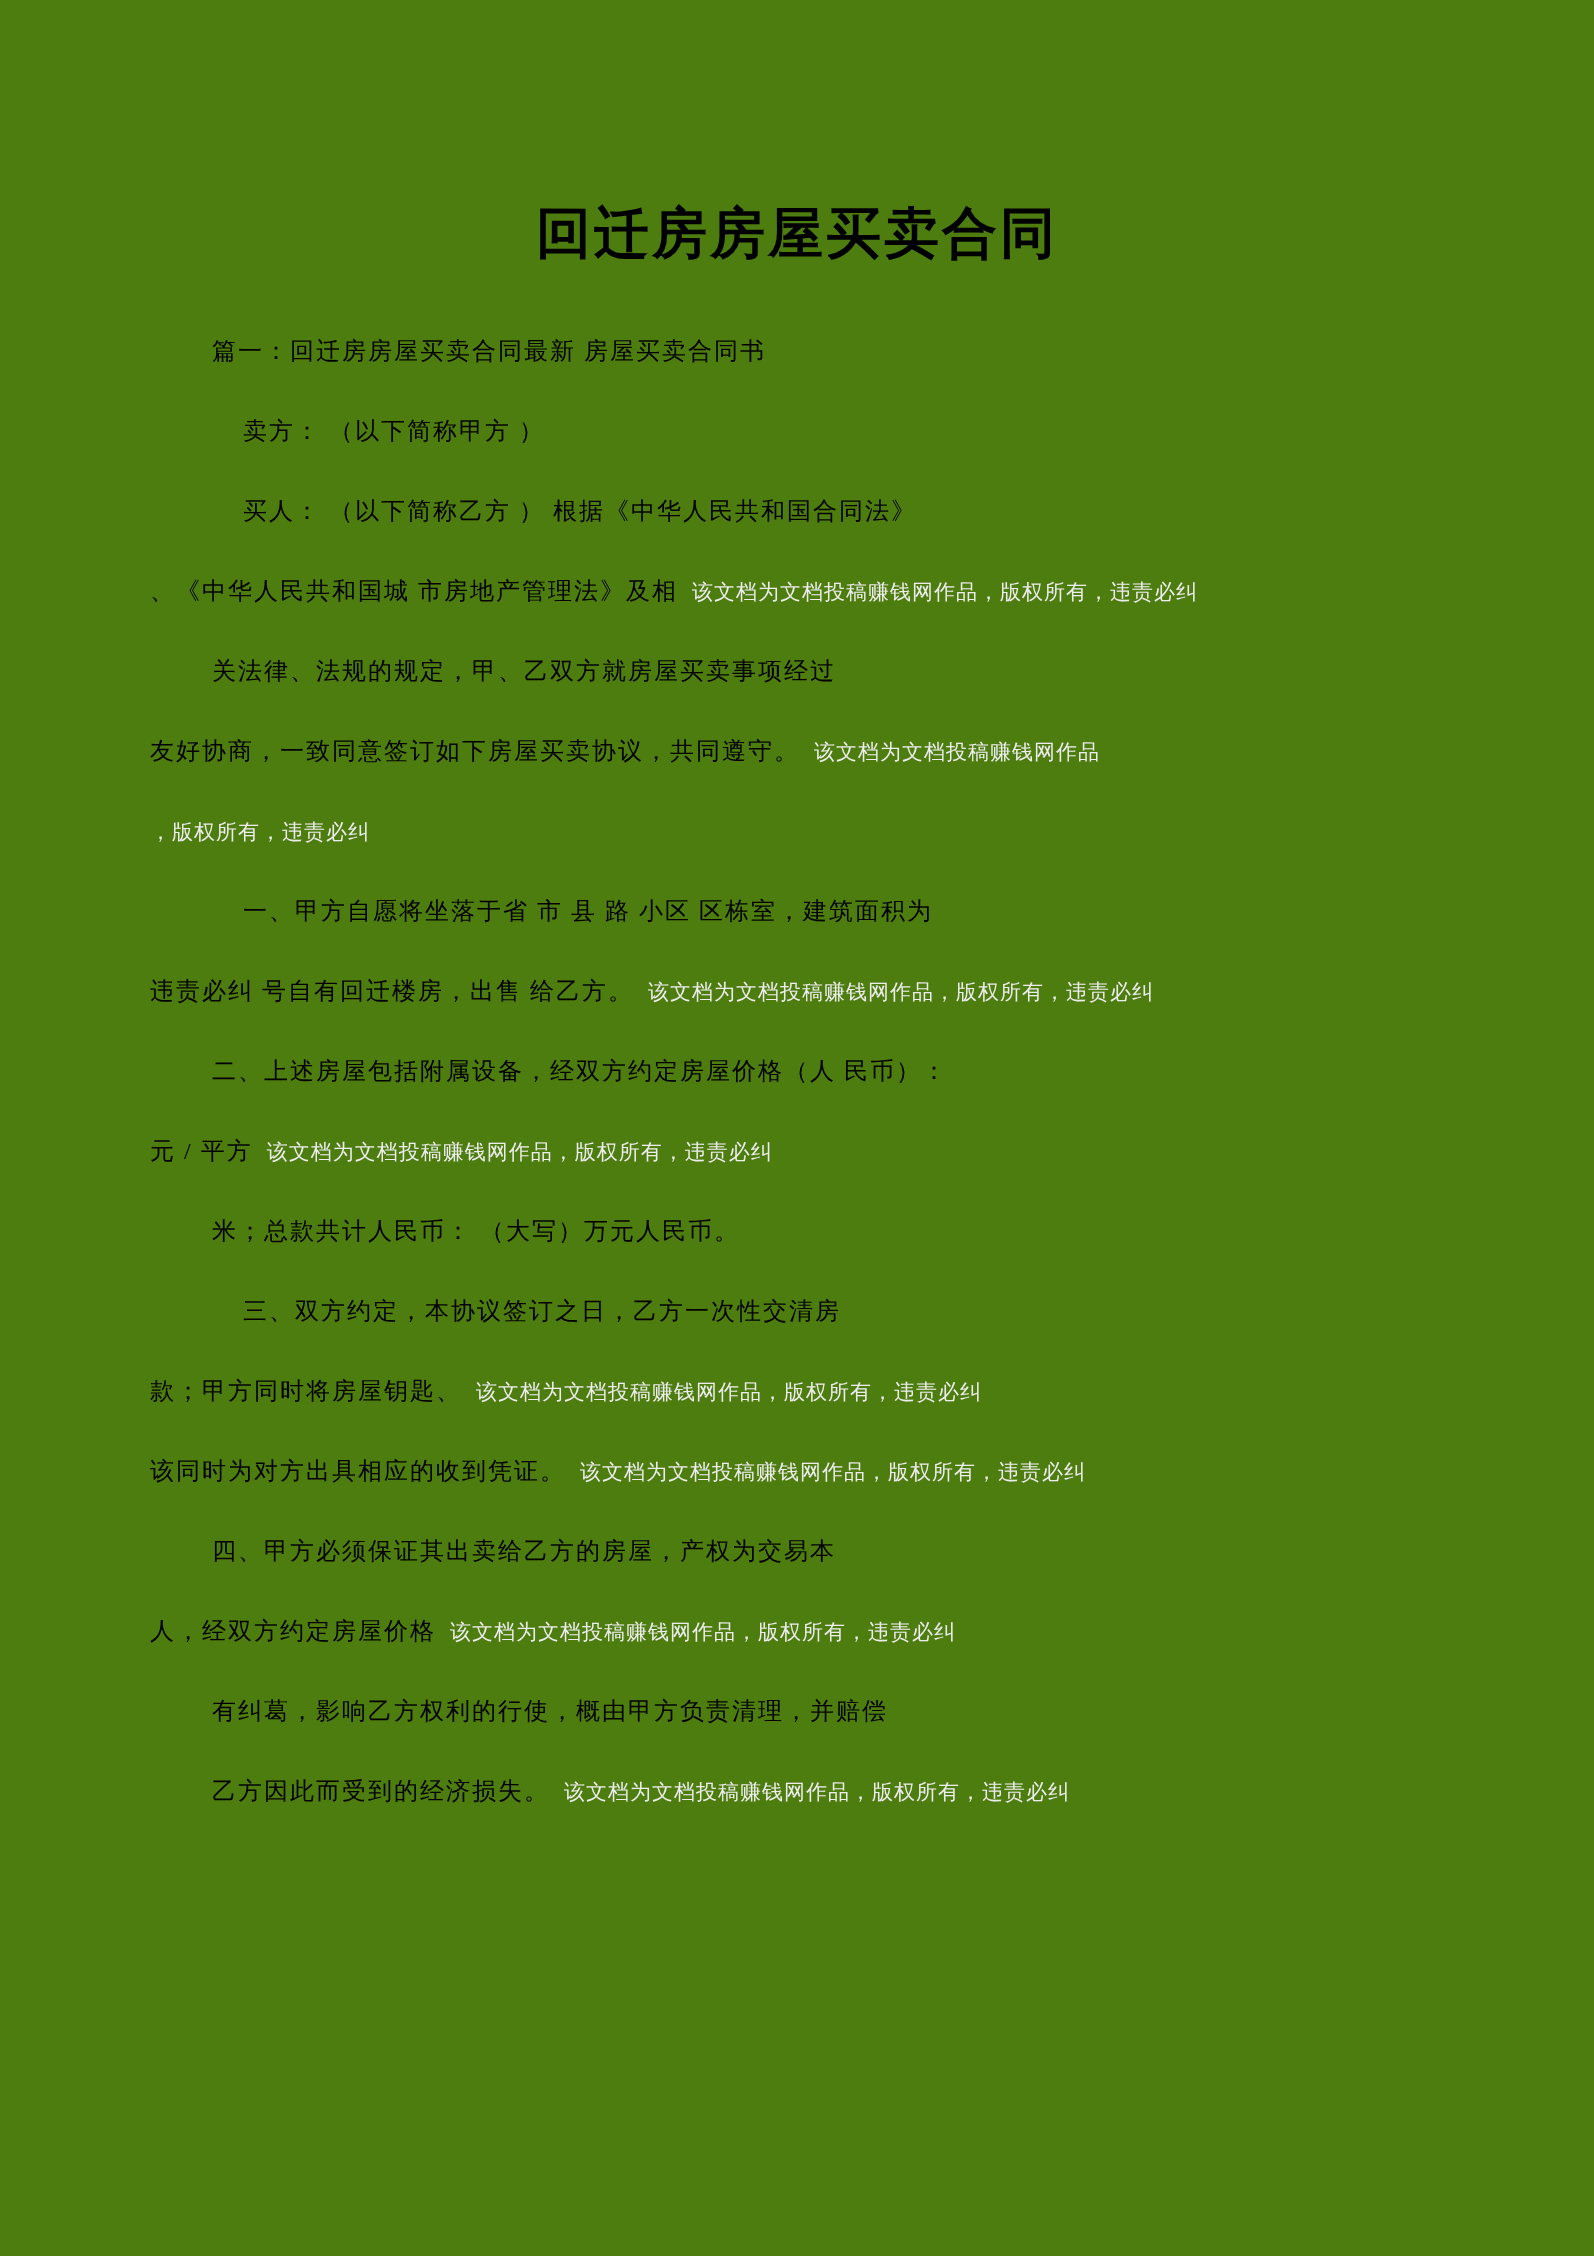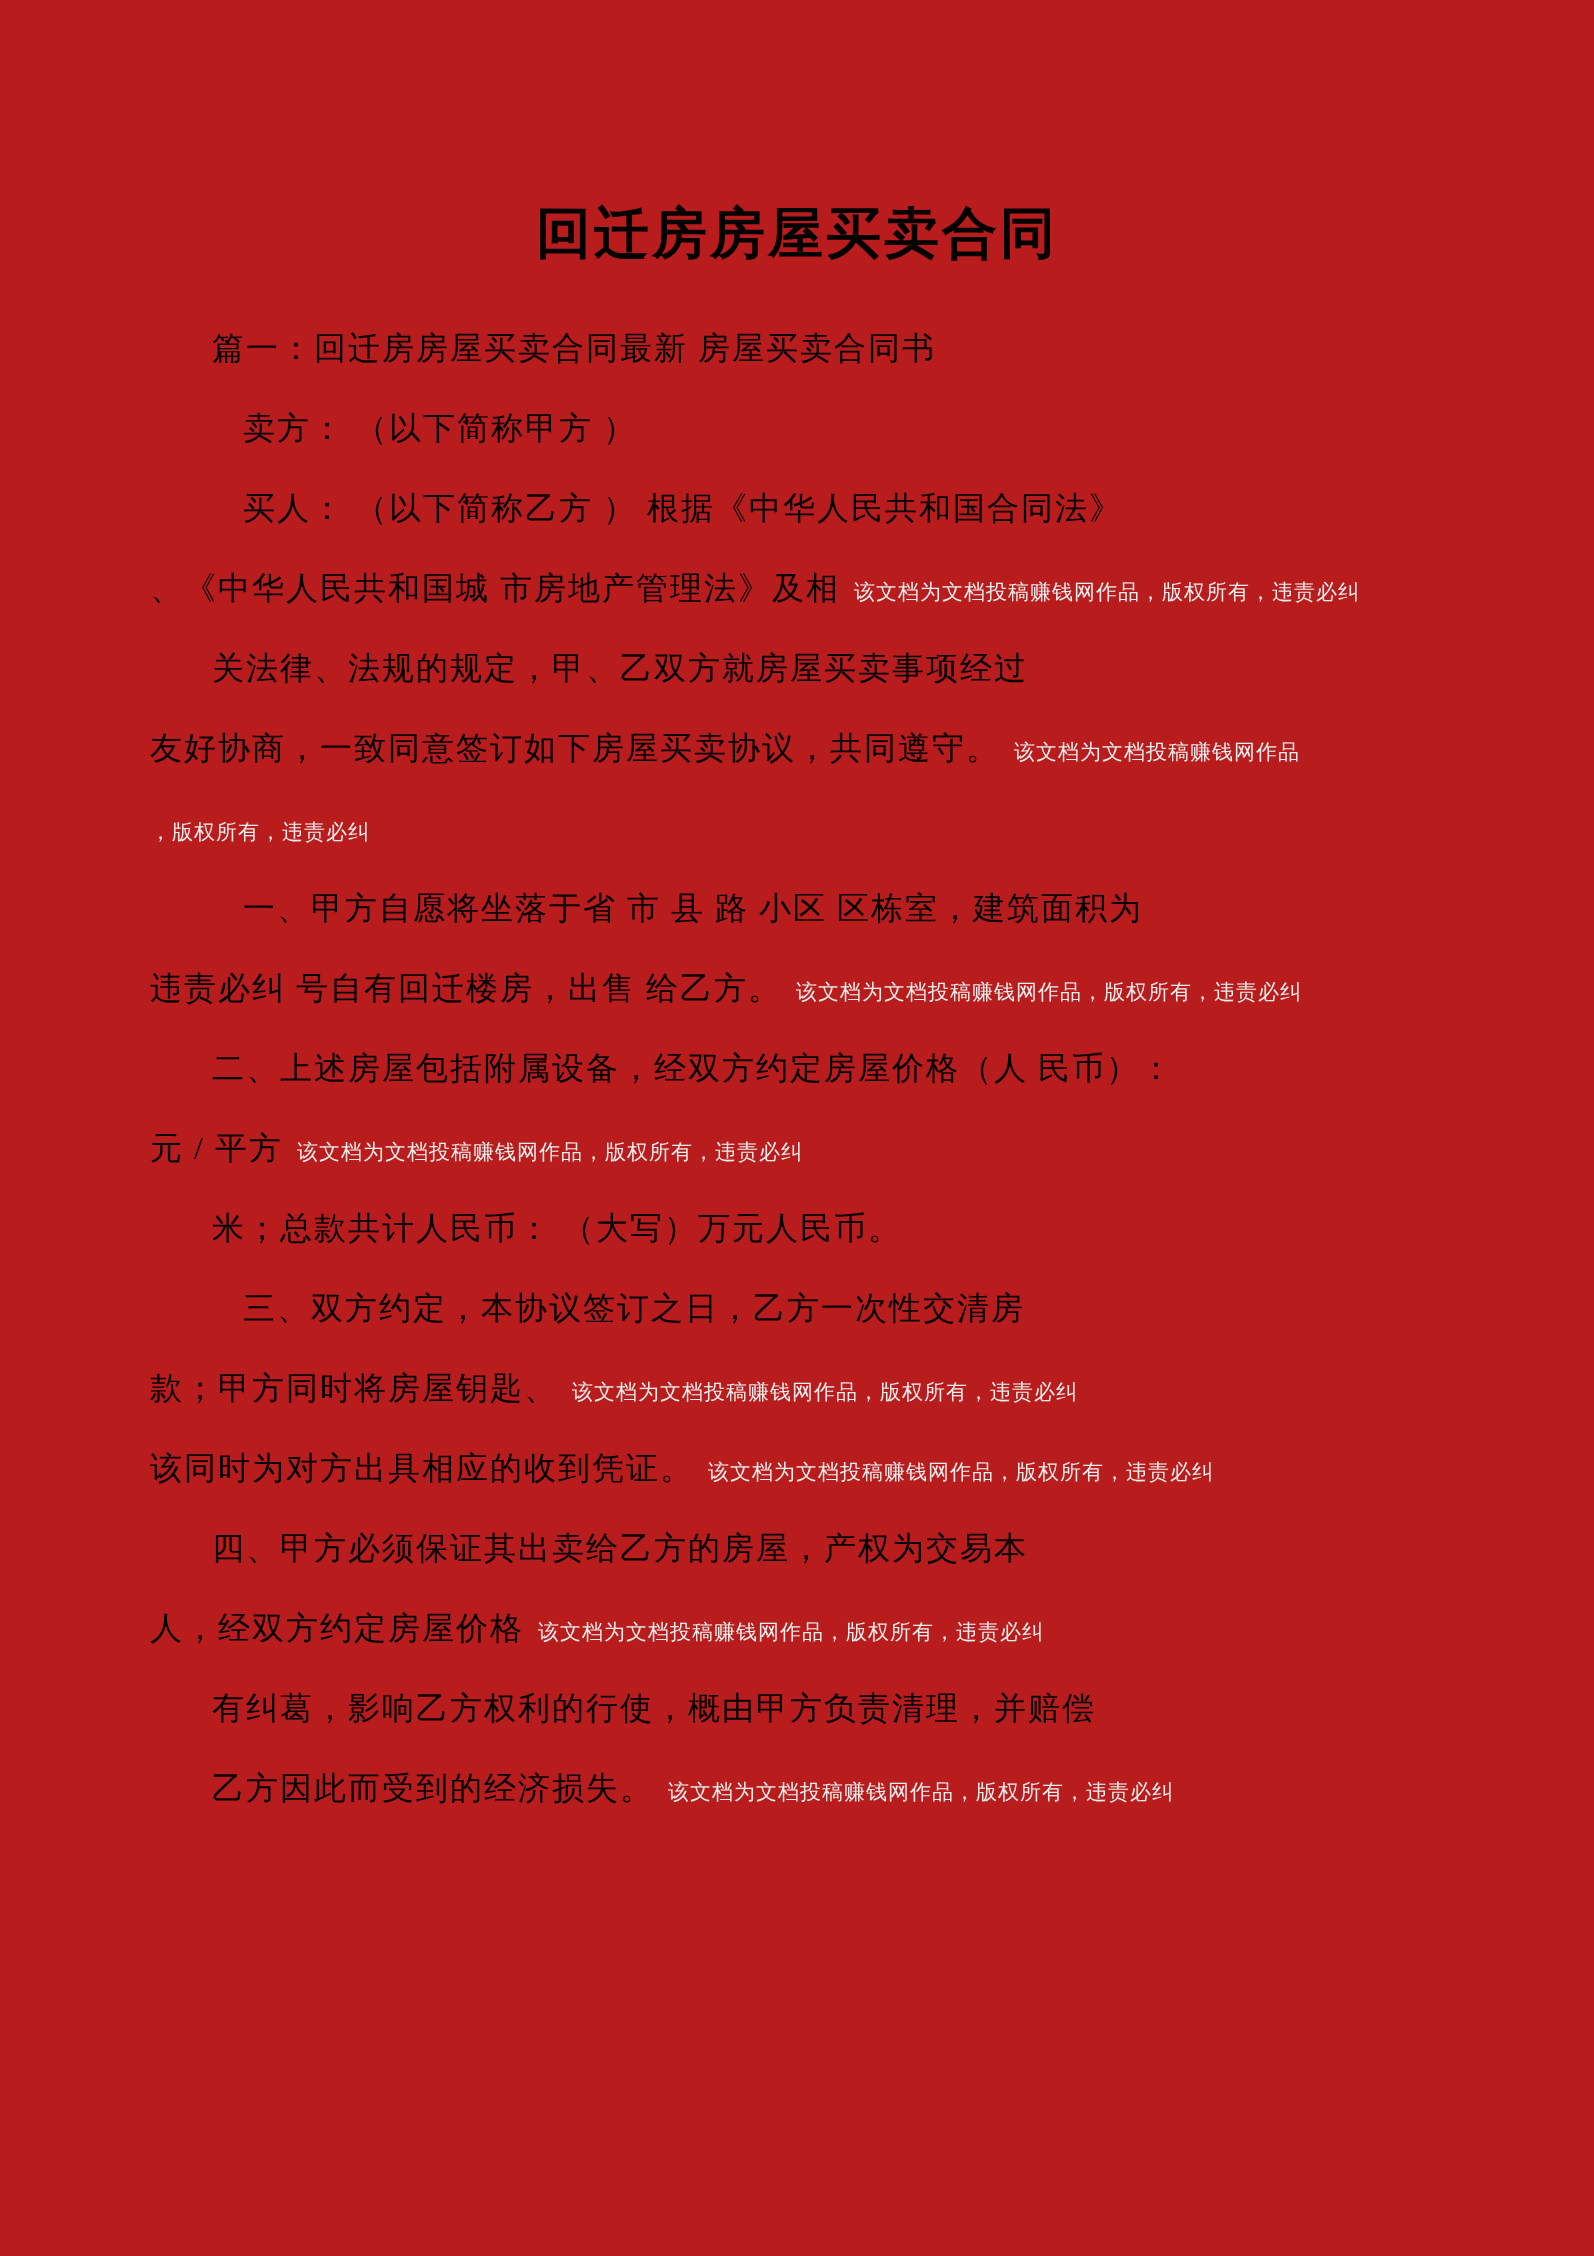--- a/index.html
+++ b/index.html
@@ -4,21 +4,21 @@
 <style>
   html, body {
     margin: 0;
     padding: 0;
     background: #ffffff;
   }
   .page {
     position: relative;
     width: 1594px;
     height: 2256px;
-    background: #b91c1c;
+    background: #4d7c0f;
     overflow: hidden;
     font-family: "Liberation Serif", "DejaVu Serif", serif;
     color: #000000;
   }
   .doc-title {
     margin-top: 193px;
     height: 80px;
     line-height: 80px;
     text-align: center;
     font-family: "Liberation Sans", "DejaVu Sans", sans-serif;
@@ -35,21 +35,21 @@
   }
   .doc-line {
     height: 80px;
     line-height: 80px;
     font-size: 32px;
     letter-spacing: 2px;
     white-space: nowrap;
     color: #000000;
   }
   .doc-line .line-text {
-    font-size: 32px;
+    font-size: 24px;
   }
   .doc-line .watermark {
     font-size: 21px;
     letter-spacing: 1px;
     margin-left: 14px;
     color: #ededed;
   }
 </style>
 </head>
 <body>

